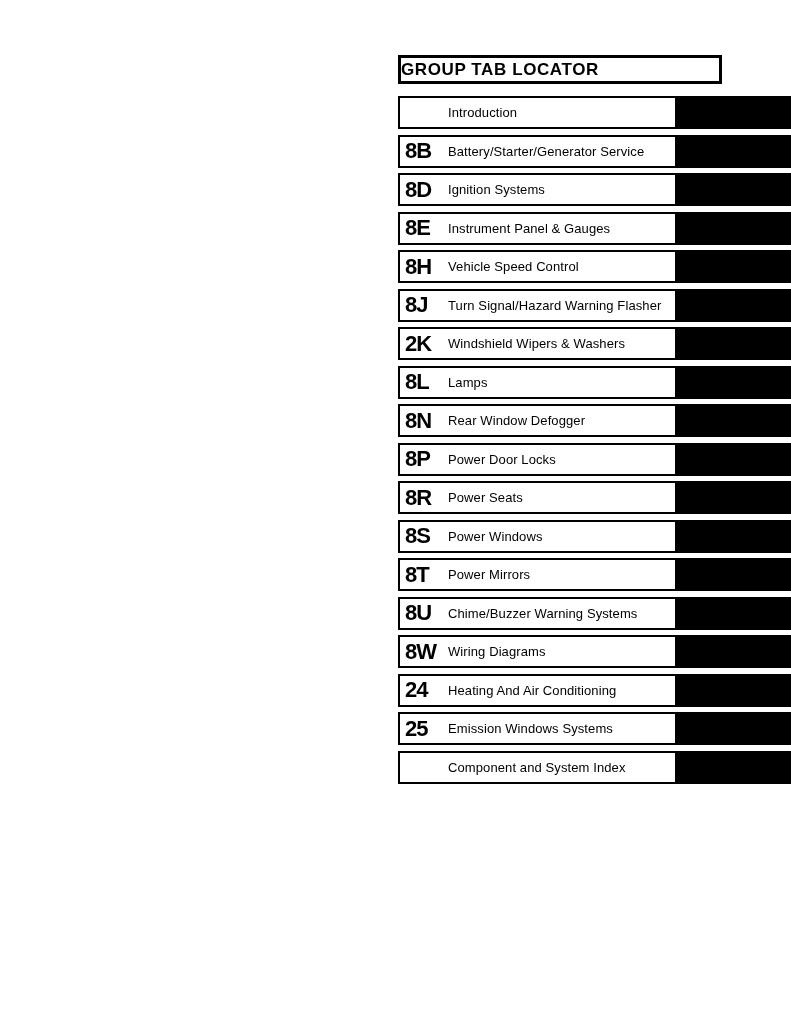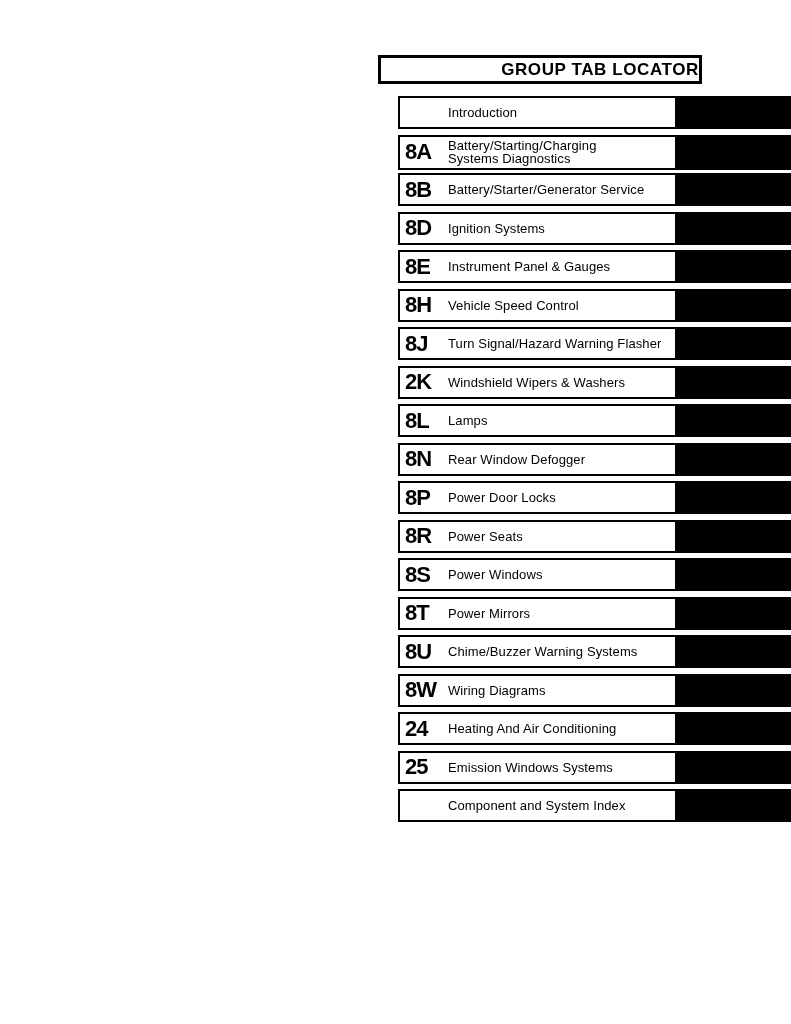--- a/index.html
+++ b/index.html
@@ -16,29 +16,29 @@
     color: #000000;
   }
   .page {
     position: absolute;
     left: 0; top: 0;
     width: 791px; height: 1024px;
     background: #ffffff;
   }
   .title-box {
     position: absolute;
-    left: 378px;
+    left: 398px;
     top: 55px;
     width: 324px;
     height: 29px;
     border: 3px solid #000000;
     box-sizing: border-box;
     display: flex;
     align-items: center;
-    justify-content: flex-end;
+    justify-content: flex-start;
   }
   .title-box span {
     font-size: 17px;
     font-weight: bold;
     letter-spacing: 0.6px;
     white-space: nowrap;
   }
   .rows {
     position: absolute;
     left: 398px;
@@ -97,28 +97,20 @@
 
   <div class="rows" id="rows">
   <div class="row">
     <div class="box">
       <span class="code"></span>
       <span class="label">Introduction</span>
     </div>
     <div class="tab-bar"></div>
   </div>
 
-  <div class="row tall">
-    <div class="box">
-      <span class="code">8A</span>
-      <span class="label">Battery/Starting/Charging
-Systems Diagnostics</span>
-    </div>
-    <div class="tab-bar"></div>
-  </div>
 
   <div class="row">
     <div class="box">
       <span class="code">8B</span>
       <span class="label">Battery/Starter/Generator Service</span>
     </div>
     <div class="tab-bar"></div>
   </div>
 
   <div class="row">

